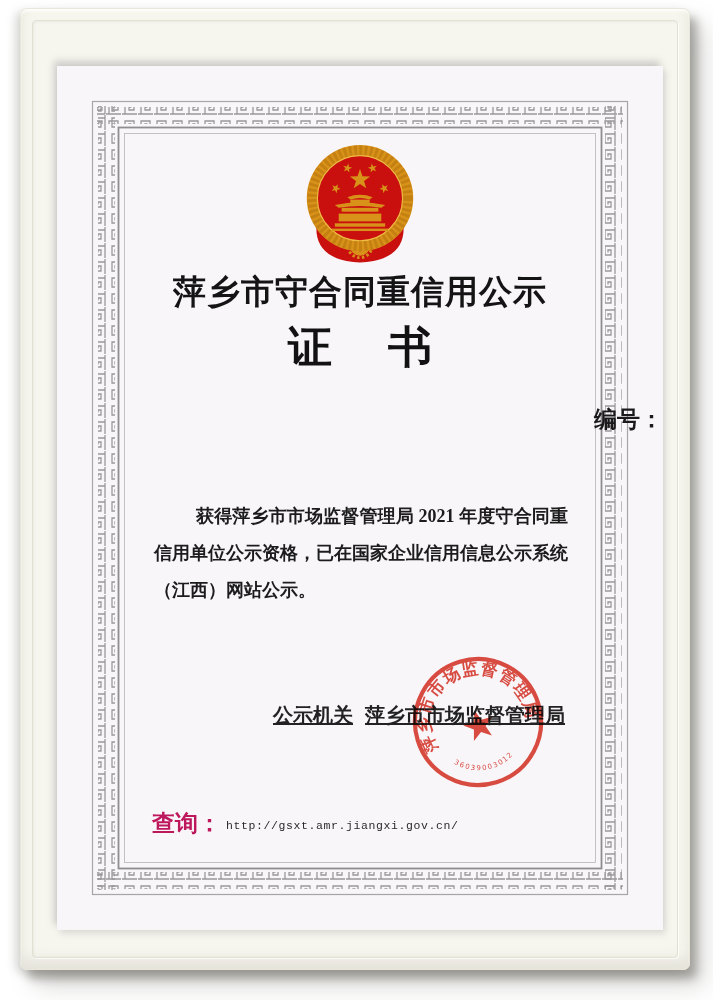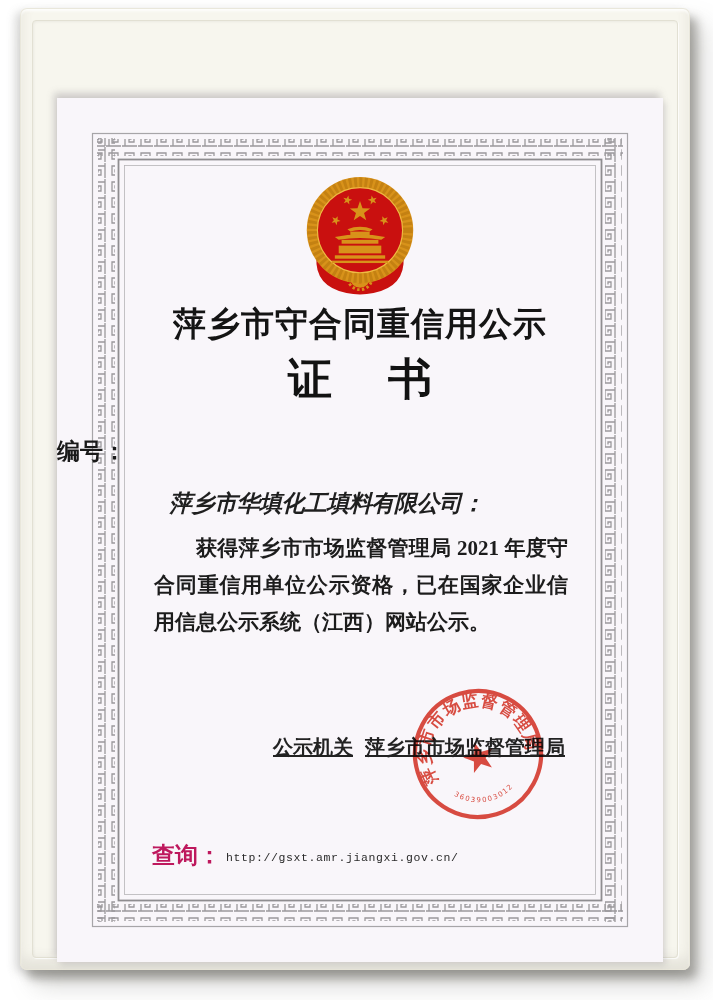--- a/index.html
+++ b/index.html
@@ -19,50 +19,49 @@
       inset 0 -10px 14px rgba(110,108,95,.14);
   }
   .frame-bevel{
     position:absolute;inset:12px;border:1px solid #e2e0d3;border-radius:4px;
     box-shadow:inset 1px 1px 3px rgba(0,0,0,.05), 1px 1px 1px rgba(255,255,255,.8);
   }
   .paper{
     position:absolute;left:37px;top:58px;width:606px;height:864px;
     background:#f9f6fa;
     box-shadow:-3px -5px 7px rgba(115,110,120,.30), 3px 4px 6px rgba(115,110,120,.18);
-    margin-top:32px;
   }
   .border-svg{position:absolute;left:0;top:0;}
   .emblem{position:absolute;left:243px;top:72px;}
   .title{
     position:absolute;left:0;top:204px;width:100%;text-align:center;
     font-size:33px;font-weight:bold;letter-spacing:1px;color:#141414;
   }
   .heading{
     position:absolute;left:0;top:252px;width:100%;
     display:flex;justify-content:center;gap:56px;
     font-size:44px;font-weight:bold;color:#121212;
     font-family:"DejaVu Sans","Liberation Sans",sans-serif;
   }
   .serial{
     position:absolute;left:0;top:338px;width:100%;
-    display:flex;justify-content:space-between;align-items:baseline;gap:6px;
+    display:flex;justify-content:flex-end;align-items:baseline;gap:6px;
   }
   .serial-label{font-size:23px;font-weight:bold;}
   .serial-number{
     font-family:"Liberation Sans","DejaVu Sans",sans-serif;
     font-size:24px;letter-spacing:1px;color:#222;
   }
   .recipient{
     position:absolute;left:112px;top:390px;
     font-size:23px;font-weight:bold;font-style:italic;letter-spacing:-0.5px;color:#1f1f1f;
   }
   .body-text{
     position:absolute;left:97px;top:432px;width:414px;
-    font-size:21px;font-weight:bold;line-height:37px;
+    font-size:18px;font-weight:bold;line-height:37px;
     text-align:justify;text-indent:42px;color:#1c1c1c;
   }
   .authority-row{position:absolute;left:216px;top:636px;z-index:1;
     font-family:"DejaVu Sans","Liberation Sans",sans-serif;
     font-size:20px;font-weight:bold;color:#222;display:flex;gap:12px;text-decoration:underline;}
   .issue-date{
     position:absolute;left:312px;top:670px;z-index:1;
     font-family:"DejaVu Sans","Liberation Sans",sans-serif;
     font-size:20px;font-weight:bold;letter-spacing:1px;color:#222;
   }
@@ -142,21 +141,20 @@
 
     <div class="heading">
       <span>证</span>
       <span>书</span>
     </div>
 
     <div class="serial">
       <span class="serial-label">编号：</span>
     </div>
 
-    <div class="recipient">萍乡市华填化工填料有限公司：</div>
 
     <div class="body-text">获得萍乡市市场监督管理局 2021 年度守合同重信用单位公示资格，已在国家企业信用信息公示系统（江西）网站公示。</div>
 
     <div class="authority-row">
       <span>公示机关</span>
       <span>萍乡市市场监督管理局</span>
     </div>
 
 
     <svg class="seal" width="140" height="140" viewBox="0 0 140 140" aria-hidden="true">

